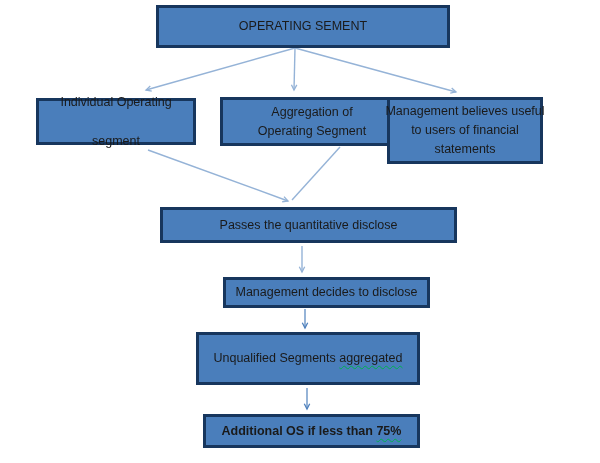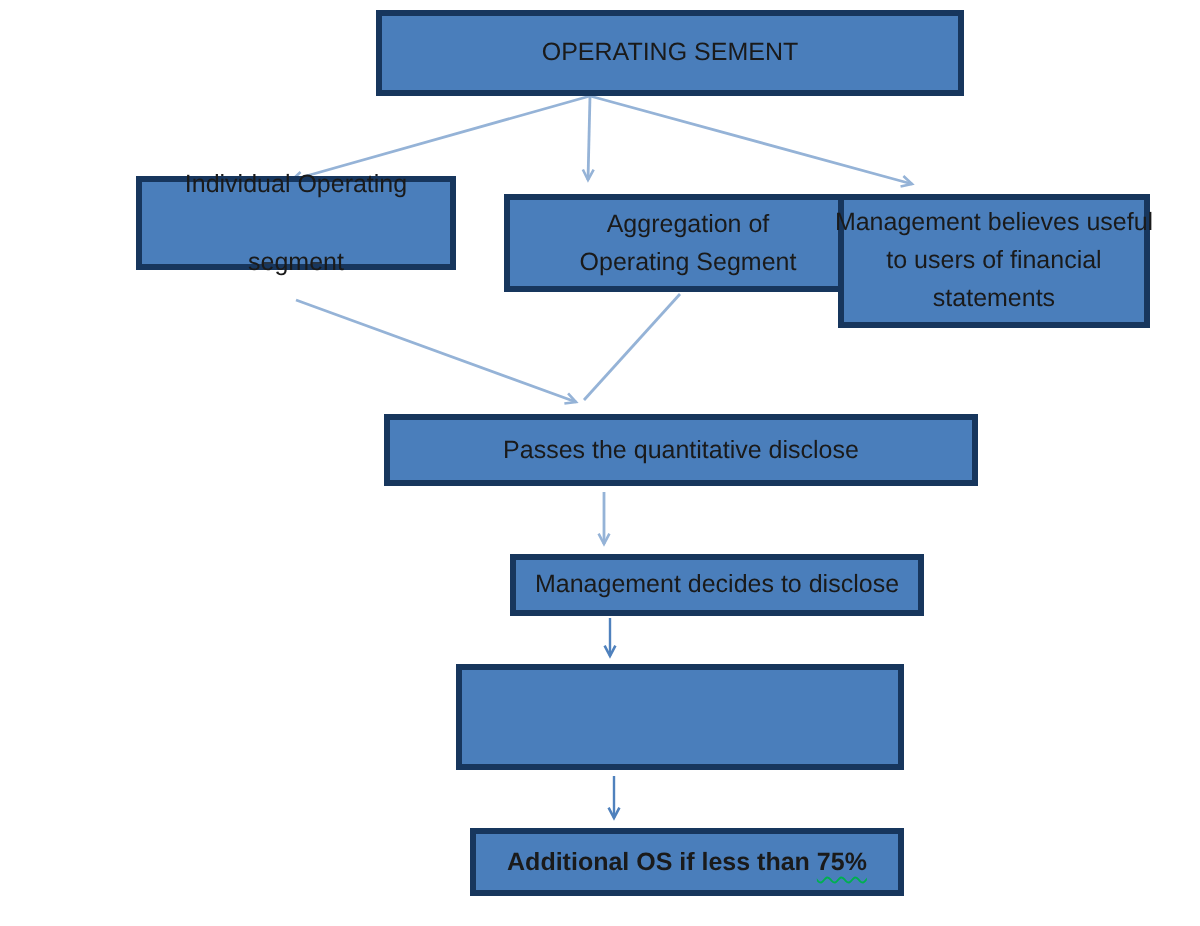--- a/index.html
+++ b/index.html
@@ -29,33 +29,32 @@
   .box{
     position:absolute;
     box-sizing:border-box;
     background:var(--box-fill);
     border:3px solid var(--box-border);
     display:flex;flex-direction:column;
     align-items:center;justify-content:center;
     color:var(--text);
     font-size:12.5px;line-height:19px;
     text-align:center;
-    margin-left:32px;
   }
   .line{white-space:pre;}
   .sq{
     text-decoration-line:underline;
     text-decoration-style:wavy;
     text-decoration-color:var(--squiggle-green);
     text-decoration-thickness:1px;
     text-underline-offset:3px;
   }
   
   .b-title{left:156px;top:5px;width:294px;height:43px;}
-  .b-individual{left:36px;top:88px;width:160px;height:47px;gap:20px;}
+  .b-individual{left:36px;top:98px;width:160px;height:47px;gap:20px;}
   .b-aggregation{left:220px;top:97px;width:184px;height:49px;}
   .b-useful{left:387px;top:97px;width:156px;height:67px;}
   .b-passes{left:160px;top:207px;width:297px;height:36px;}
   .b-decides{left:223px;top:277px;width:207px;height:31px;}
   .b-unqualified{left:196px;top:332px;width:224px;height:53px;}
   .b-additional{left:203px;top:414px;width:217px;height:34px;font-weight:bold;}
 </style>
 </head>
 <body>
 
@@ -102,19 +101,20 @@
 
   <div class="box b-passes">
     <div class="line">Passes the quantitative disclose</div>
   </div>
 
   <div class="box b-decides">
     <div class="line">Management decides to disclose</div>
   </div>
 
   <div class="box b-unqualified">
+    <div class="line"><span>Unqualified Segments </span><span class="sq">aggregated</span></div>
   </div>
 
   <div class="box b-additional">
     <div class="line"><span>Additional OS if less than </span><span class="sq">75%</span></div>
   </div>
 
 </div>
 
 </body></html>

